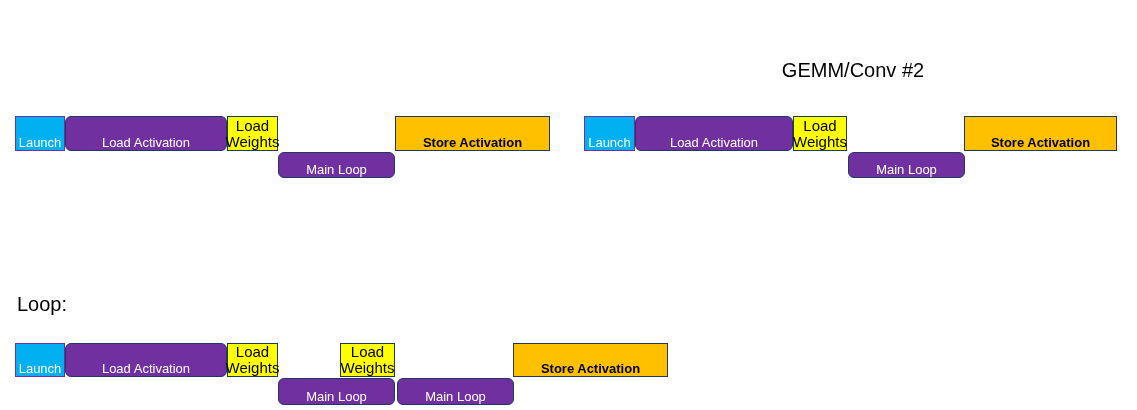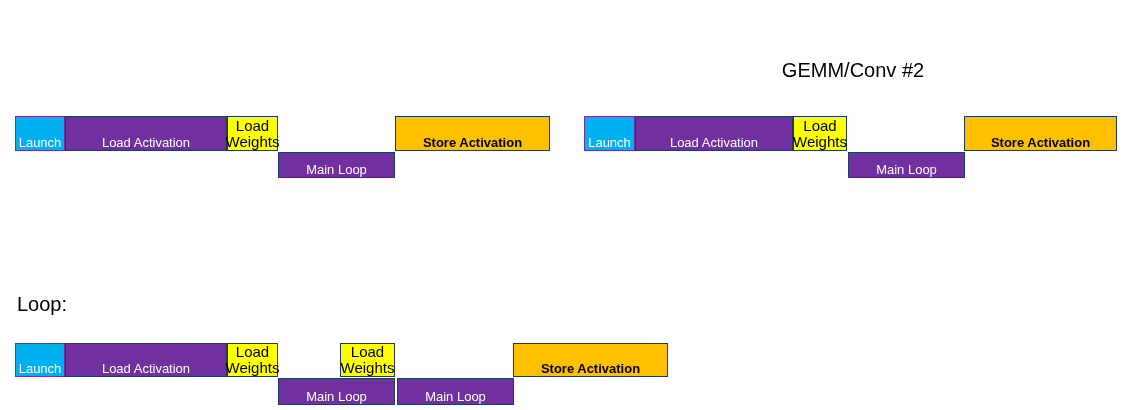--- a/index.html
+++ b/index.html
@@ -44,20 +44,21 @@
   }
   .block.launch {
     background: var(--c-launch_fill);
     border-color: var(--c-launch_border);
     color: var(--c-text_light);
   }
   .block.purple {
     background: var(--c-purple_fill);
     border-color: var(--c-block_border);
     color: var(--c-text_light);
+    border-radius: 6px;
   }
   .block.yellow {
     background: var(--c-yellow_fill);
     border-color: var(--c-block_border);
     color: var(--c-text_dark);
     font-size: 15px;
   }
   .block.orange {
     background: var(--c-orange_fill);
     border-color: var(--c-block_border);

